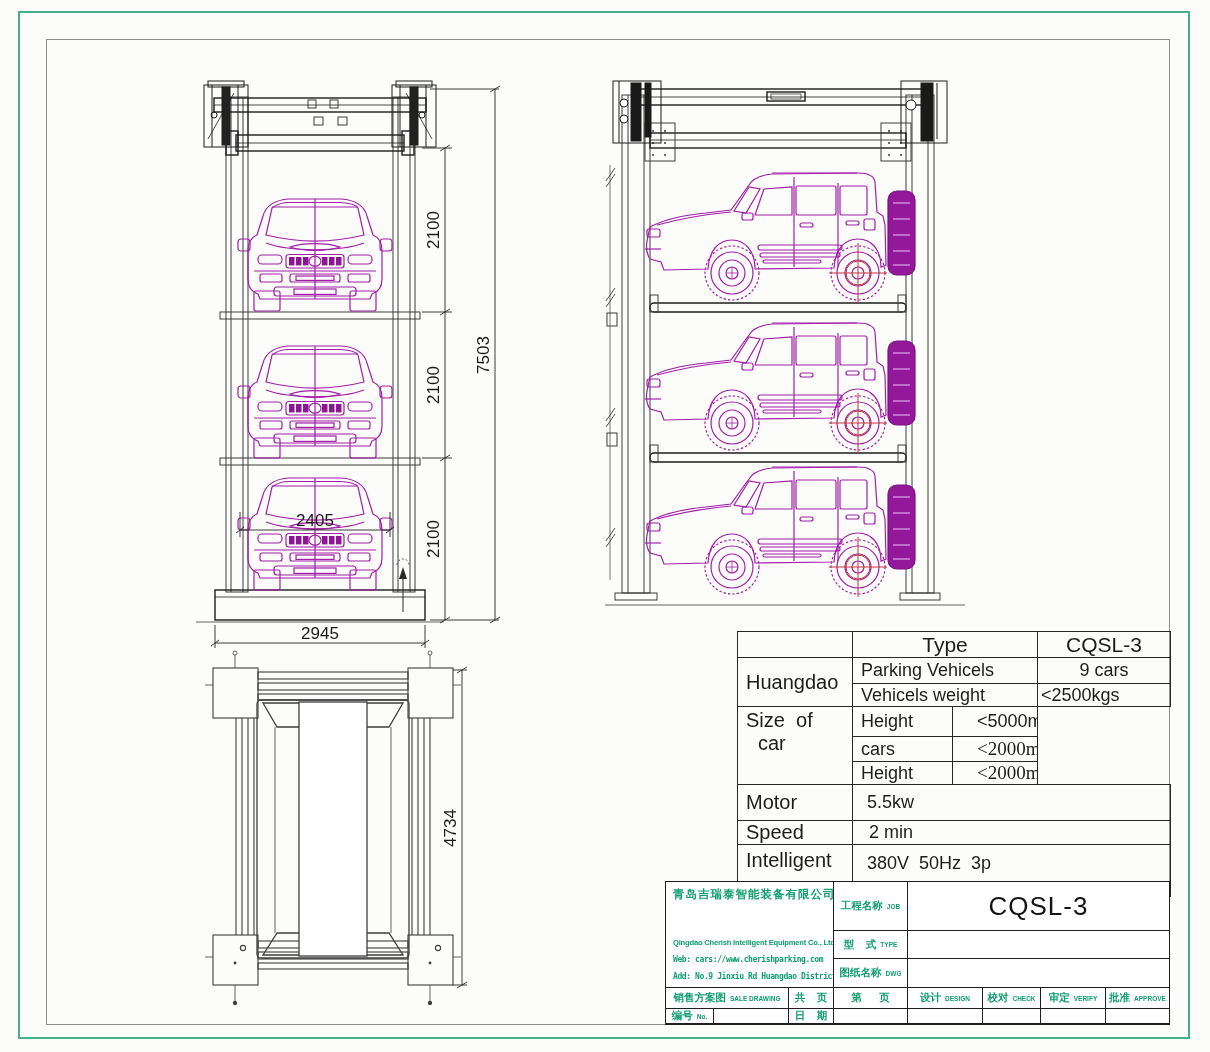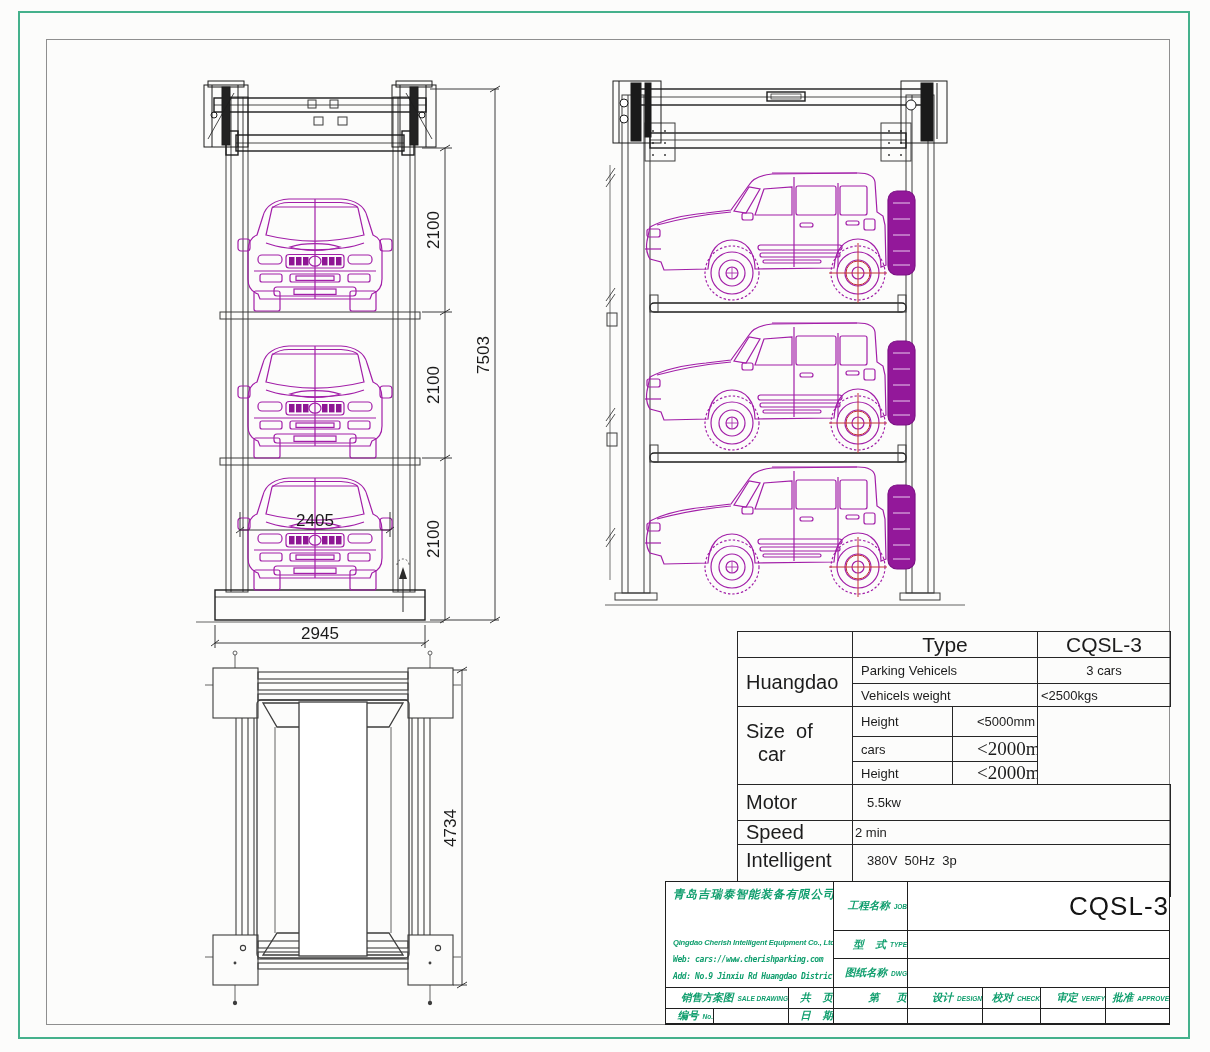--- a/index.html
+++ b/index.html
@@ -9,37 +9,37 @@
         border:2px solid #45b18c;box-sizing:border-box;}
   .frame{position:absolute;left:46px;top:39px;width:1124px;height:986px;
         border:1px solid #8f8f8f;box-sizing:border-box;}
   svg{position:absolute;overflow:visible;}
   svg text{font-family:"Liberation Sans", sans-serif;}
 
   
   table.spec{position:absolute;left:737px;top:631px;width:433px;border-collapse:collapse;
         table-layout:fixed;color:#1c1c1c;}
   table.spec td{border:1px solid #262626;padding:0 0 0 8px;white-space:pre;overflow:hidden;
-        font-size:13px;vertical-align:middle;}
+        font-size:18px;vertical-align:middle;}
   table.spec td.ctr{text-align:center;padding:0;}
   table.spec td.big{font-size:21px;}
   table.spec td.lblA{font-size:20px;}
   table.spec td.serifv{font-family:"Liberation Serif", serif;font-size:19px;padding-left:24px;}
   table.spec td.vpad{padding-left:24px;}
 
   
   .tblock{position:absolute;left:665px;top:881px;width:505px;height:144px;box-sizing:border-box;
         display:grid;border:1px solid #1f1f1f;background:#fff;
         grid-template-columns:48px 75px 45px 74px 75px 58px 65px 64px;
         grid-template-rows:49px 28px 29px 21px 15px;}
   .tblock>div{border-right:1px solid #1f1f1f;border-bottom:1px solid #1f1f1f;box-sizing:border-box;
-        display:flex;align-items:center;justify-content:flex-end;overflow:hidden;}
+        display:flex;align-items:center;justify-content:center;overflow:hidden;}
   .tblock .company{flex-direction:column;align-items:flex-start;justify-content:space-between;
         padding:5px 4px 6px 7px;}
-  .g{color:#0f9e6d;font-style:italic;}
+  .g{color:#0f9e6d;}
   .company .cn{font-size:11.5px;font-weight:bold;letter-spacing:1px;white-space:nowrap;}
   .company .en{font-size:7.6px;font-weight:bold;letter-spacing:-0.2px;white-space:nowrap;margin-top:28px;}
   .company .addr{font-family:"DejaVu Sans Mono", monospace;font-size:8px;font-weight:bold;
         letter-spacing:-0.4px;white-space:nowrap;}
   .lblcell{gap:4px;}
   .lblcell .cn{font-size:10.5px;font-weight:bold;white-space:pre;}
   .lblcell .en{font-size:6.5px;font-weight:bold;}
   .valbig{font-size:26px;color:#141414;letter-spacing:1px;}
 </style>
 </head>
@@ -367,46 +367,46 @@
       </colgroup>
     <tbody>
         <tr style="height:26px">
       <td></td>
       <td class="ctr big" colspan="2">Type</td>
       <td class="ctr big">CQSL-3</td>
     </tr>
     <tr style="height:26px">
       <td class="lblA" rowspan="2">Huangdao</td>
       <td colspan="2">Parking Vehicels</td>
-      <td class="ctr">3 cars</td>
+      <td class="ctr">9 cars</td>
     </tr>
     <tr style="height:23px">
       <td colspan="2">Vehicels weight</td>
       <td style="padding-left:3px">&lt;2500kgs</td>
     </tr>
     <tr style="height:30px">
-      <td class="lblA" rowspan="3" style="vertical-align:top;padding-top:13px"><span>Size  of</span><br><span style="padding-left:12px">car</span></td>
+      <td class="lblA" rowspan="3" style="vertical-align:top;padding-top:2px"><span>Size  of</span><br><span style="padding-left:12px">car</span></td>
       <td>Height</td>
       <td class="vpad">&lt;5000mm</td>
     </tr>
     <tr style="height:25px">
       <td>cars</td>
       <td class="serifv">&lt;2000mm</td>
     </tr>
     <tr style="height:20px">
       <td>Height</td>
       <td class="serifv">&lt;2000mm</td>
     </tr>
     <tr style="height:36px">
       <td class="lblA">Motor</td>
       <td colspan="3" style="padding-left:14px">5.5kw</td>
     </tr>
     <tr style="height:23px">
       <td class="lblA">Speed</td>
-      <td colspan="3" style="padding-left:2px">2 min</td>
+      <td colspan="3" style="padding-left:16px">2 min</td>
     </tr>
     <tr style="height:52px">
       <td class="lblA" style="vertical-align:top;padding-top:4px">Intelligent</td>
       <td colspan="3" style="padding-left:14px;vertical-align:top;padding-top:8px">380V  50Hz  3p</td>
     </tr>
   </tbody>
     </table>
 
   <div class="tblock">
     <div class="company" style="grid-column:1/4;grid-row:1/4">

